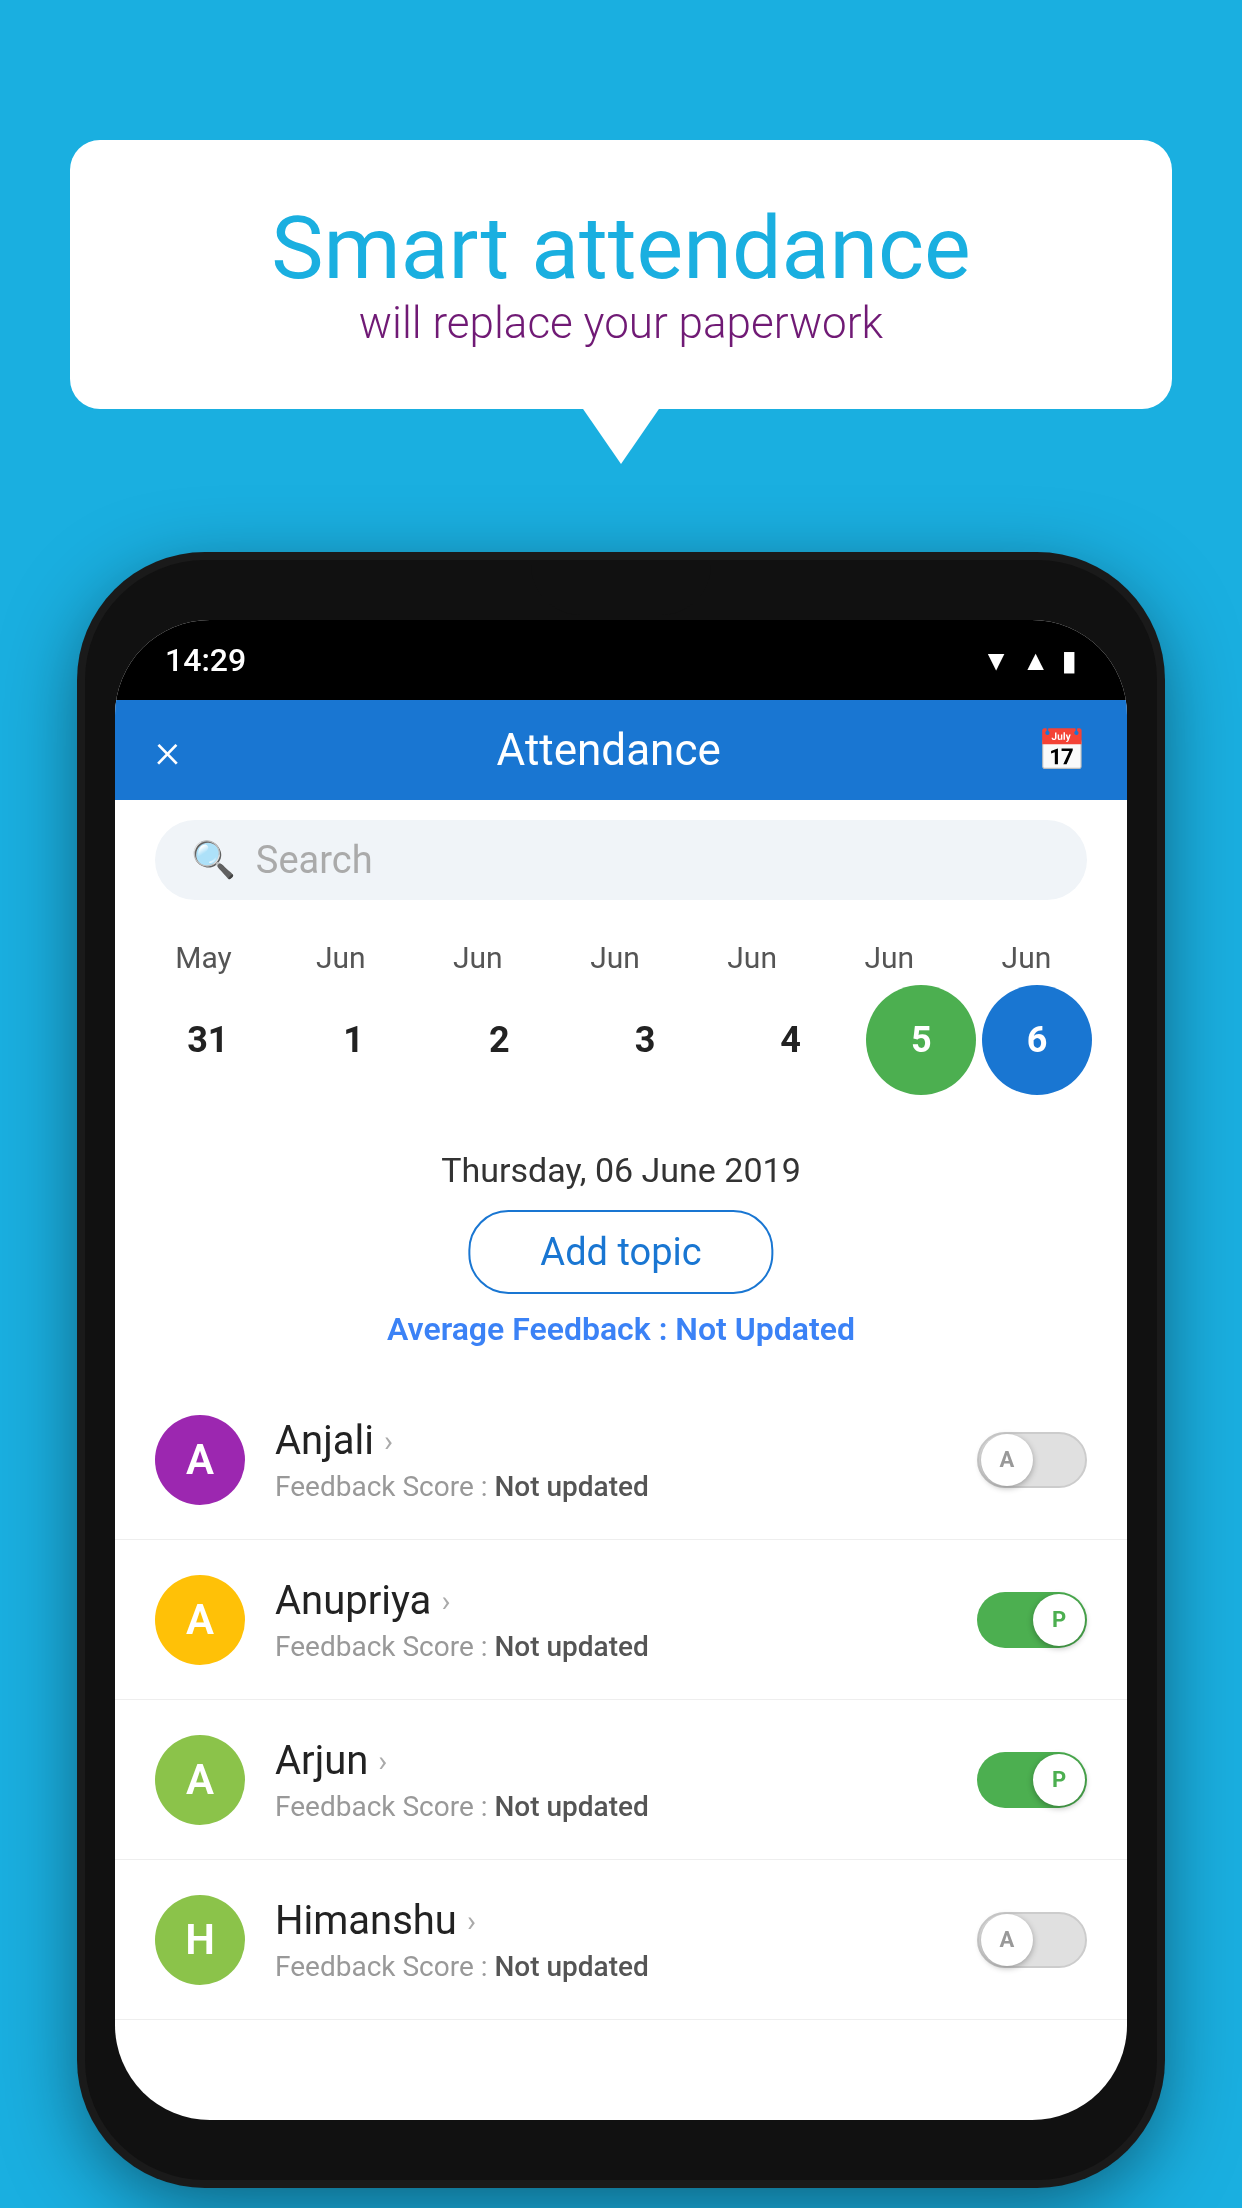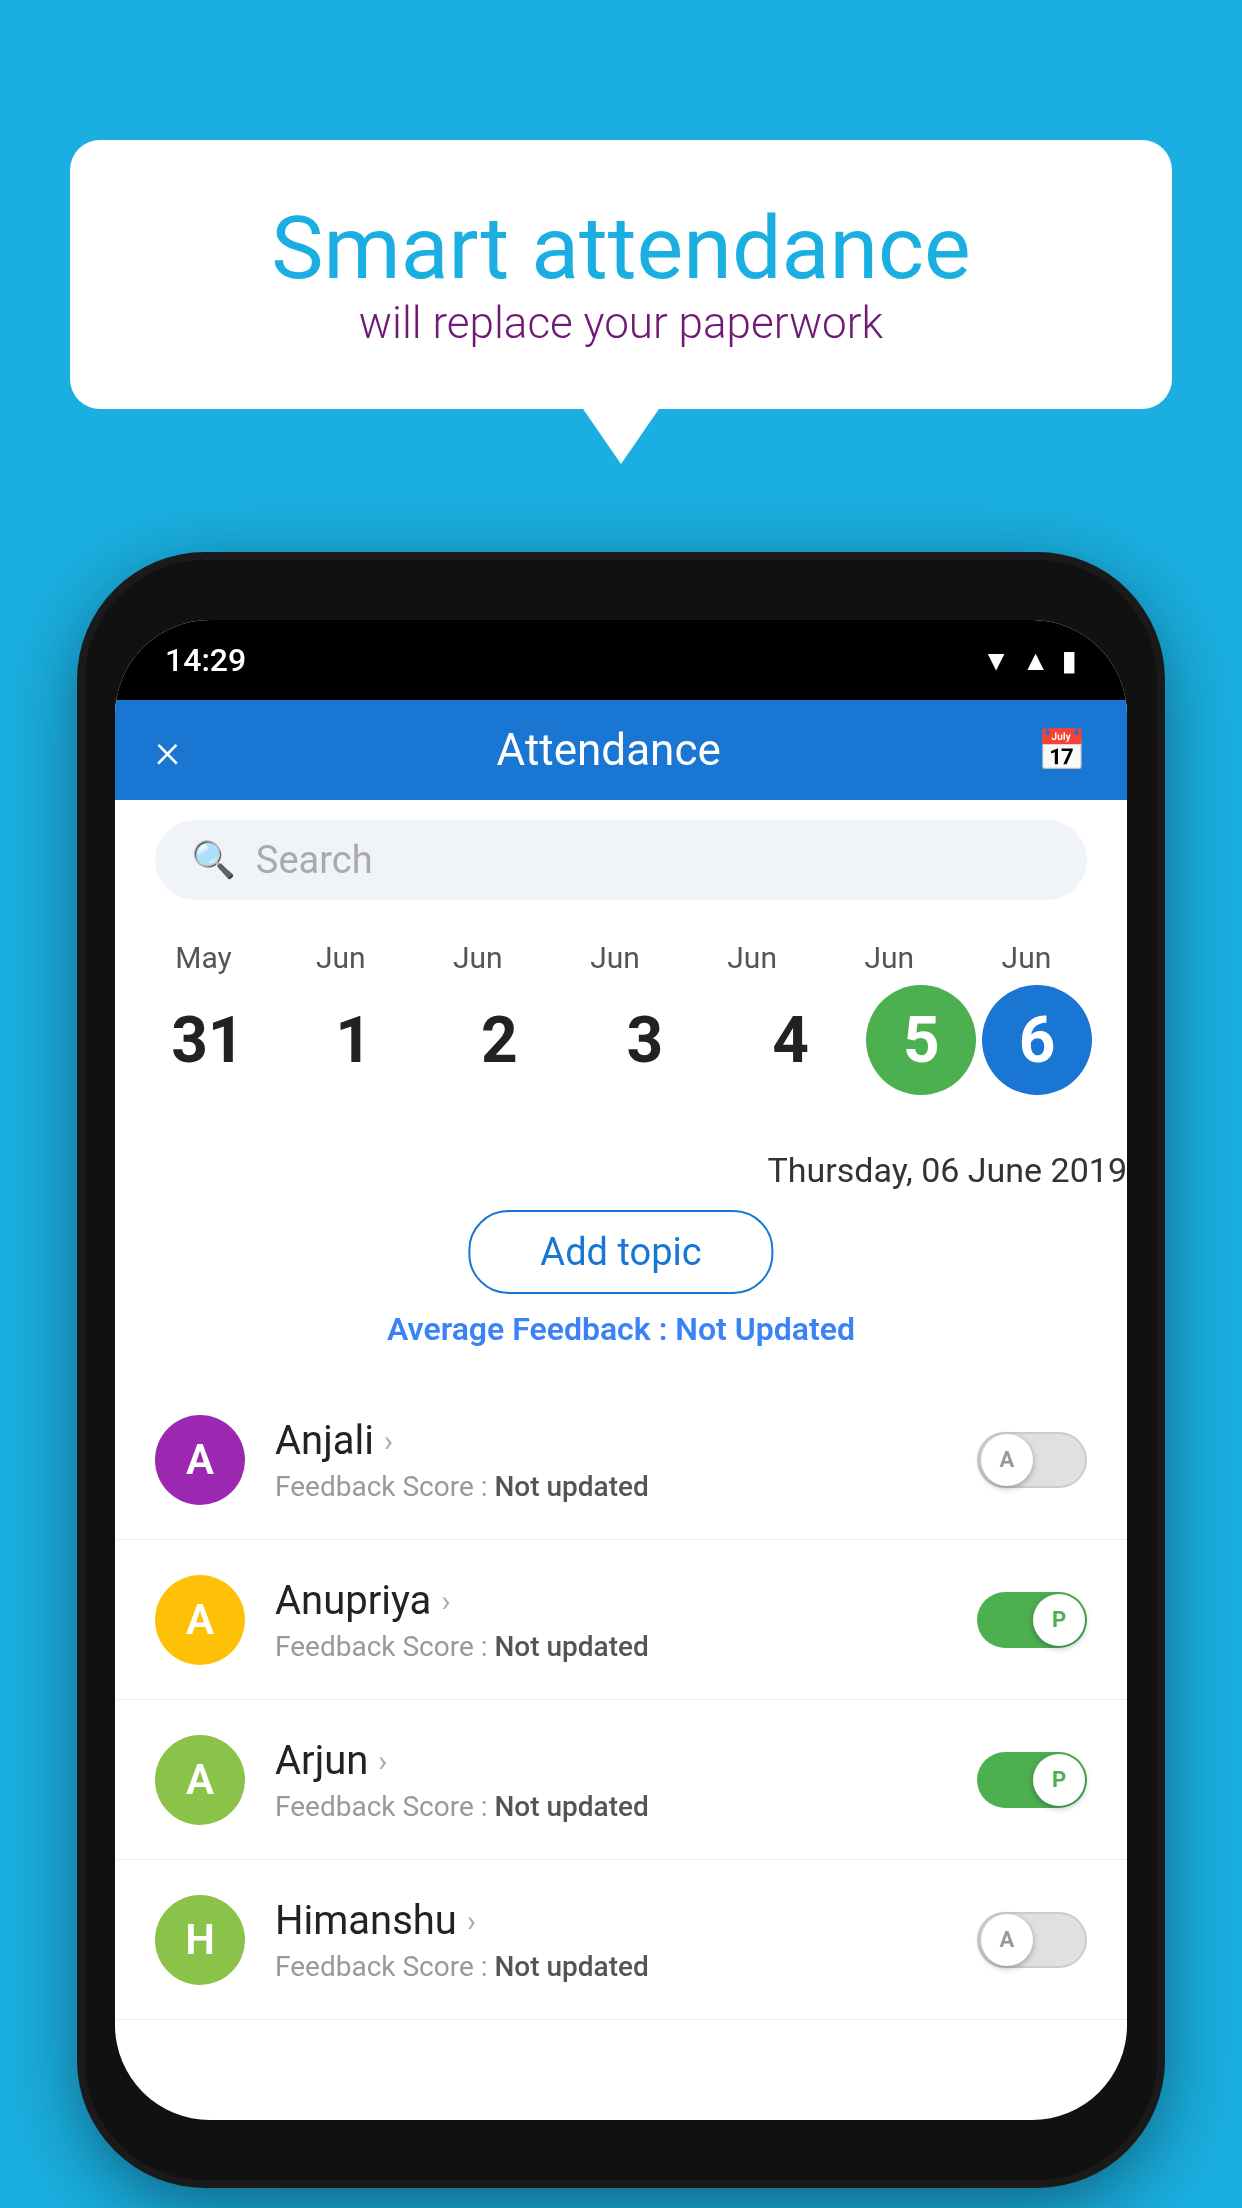--- a/index.html
+++ b/index.html
@@ -189,21 +189,21 @@
       display: flex;
       justify-content: space-around;
       align-items: center;
     }
     .cal-day {
       width: 140px;
       height: 100px;
       display: flex;
       align-items: center;
       justify-content: center;
-      font-size: 64px;
+      font-size: 36px;
       font-weight: 700;
       color: #222;
     }
     .cal-day.today {
       background: #4CAF50;
       color: white;
       border-radius: 50%;
       width: 110px;
       height: 110px;
     }
@@ -214,21 +214,21 @@
       width: 110px;
       height: 110px;
     }
 
     
     .selected-date-label {
       position: absolute;
       top: 530px;
       left: 0;
       right: 0;
-      text-align: right;
+      text-align: center;
       font-size: 34px;
       color: #333;
       font-weight: 400;
     }
 
     
     .add-topic-btn {
       position: absolute;
       top: 590px;
       left: 50%;

